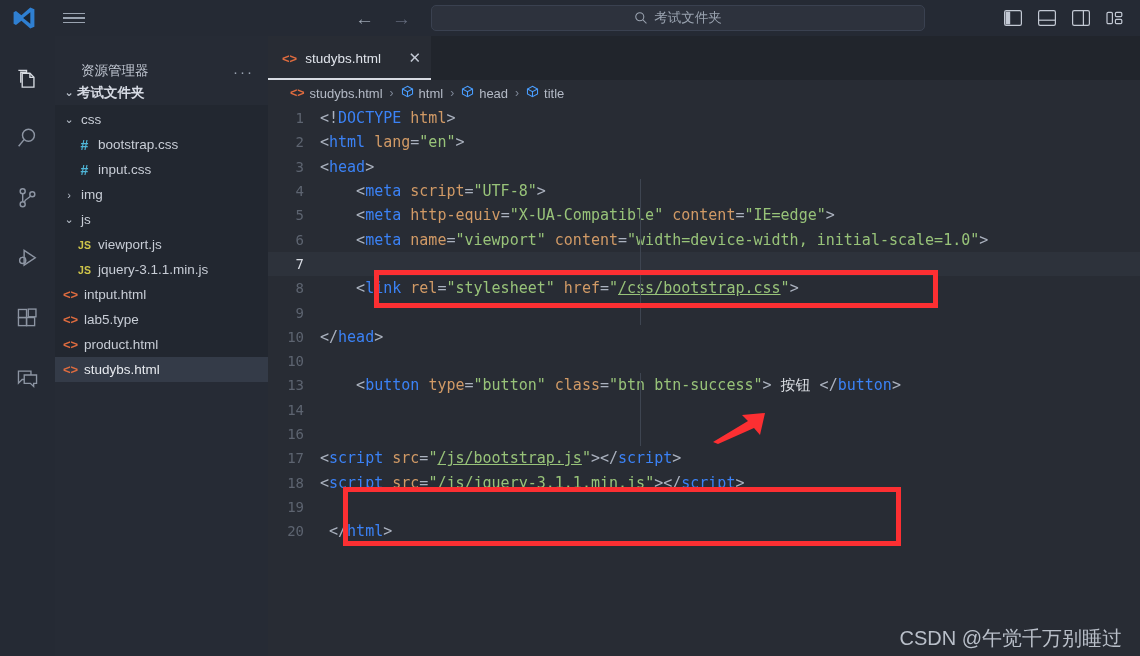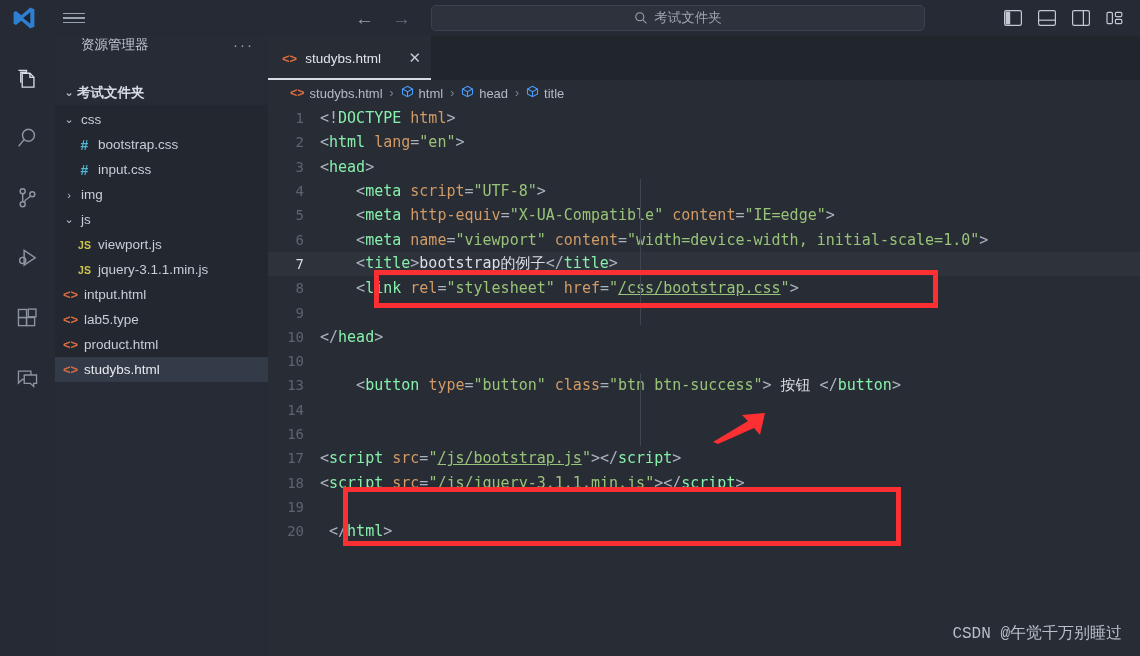--- a/index.html
+++ b/index.html
@@ -91,21 +91,21 @@
 
   
   .sidebar {
     position: absolute;
     left: 55px; top: 36px;
     width: 213px; height: 620px;
     background: #262b35;
   }
   .sidebar-header {
     height: 44px;
-    display: flex; align-items: flex-start;
+    display: flex; align-items: flex-end;
     justify-content: space-between;
     padding: 0 14px 0 26px;
     color: #c3c9d4;
     font-size: 13.5px;
   }
   .sidebar-dots { color: #9aa3b0; font-size: 15px; letter-spacing: 2px; cursor:pointer; }
 
   .folder-root {
     height: 25px;
     display: flex; align-items: center;
@@ -215,21 +215,21 @@
   .lineno.current { color: #d8dce3; }
   .codetext { color: #abb2bf; }
   .ig {
     position: absolute;
     left: 372px;
     width: 1px;
     background: #3e4551;
   }
 
   
-  .t-tag   { color: #86efac; }
+  .t-tag   { color: #3b82f6; }
   .t-attr  { color: #d19a66; }
   .t-str   { color: #98c379; }
   .t-punc  { color: #abb2bf; }
   .t-txt   { color: #dcdfe4; }
   .t-link  { color: #98c379; text-decoration: underline; }
 
   
   .anno-box {
     position: absolute;
     border: 5px solid #fc2f32;
@@ -238,25 +238,24 @@
   }
   .anno-arrow {
     position: absolute;
     z-index: 5;
     pointer-events: none;
   }
 
   
   .watermark {
     position: absolute;
-    right: 18px; bottom: 12px;
+    right: 18px; bottom: 4px;
     color: #b9bfc9;
-    font-size: 16px;
+    font-size: 20px;
     z-index: 6;
-    font-family: Liberation Mono, monospace;
   }
 </style>
 </head>
 <body>
 
 <div id="app">
 
   <div class="titlebar">
     <div class="titlebar-logo">
       <svg width="26" height="26" viewBox="0 0 24 24">
@@ -462,21 +461,21 @@
         </span>
       </div>
 
     <div class="code" id="code-area">
         <div class="code-row"><span class="lineno">1</span><span class="codetext"><span class="t-punc">&lt;!</span><span class="t-tag">DOCTYPE</span><span class="t-punc"> </span><span class="t-attr">html</span><span class="t-punc">&gt;</span></span></div>
         <div class="code-row"><span class="lineno">2</span><span class="codetext"><span class="t-punc">&lt;</span><span class="t-tag">html</span><span class="t-punc"> </span><span class="t-attr">lang</span><span class="t-punc">=</span><span class="t-str">"en"</span><span class="t-punc">&gt;</span></span></div>
         <div class="code-row"><span class="lineno">3</span><span class="codetext"><span class="t-punc">&lt;</span><span class="t-tag">head</span><span class="t-punc">&gt;</span></span></div>
         <div class="code-row"><span class="lineno">4</span><span class="codetext"><span class="t-punc">    &lt;</span><span class="t-tag">meta</span><span class="t-punc"> </span><span class="t-attr">script</span><span class="t-punc">=</span><span class="t-str">"UTF-8"</span><span class="t-punc">&gt;</span></span></div>
         <div class="code-row"><span class="lineno">5</span><span class="codetext"><span class="t-punc">    &lt;</span><span class="t-tag">meta</span><span class="t-punc"> </span><span class="t-attr">http-equiv</span><span class="t-punc">=</span><span class="t-str">"X-UA-Compatible"</span><span class="t-punc"> </span><span class="t-attr">content</span><span class="t-punc">=</span><span class="t-str">"IE=edge"</span><span class="t-punc">&gt;</span></span></div>
         <div class="code-row"><span class="lineno">6</span><span class="codetext"><span class="t-punc">    &lt;</span><span class="t-tag">meta</span><span class="t-punc"> </span><span class="t-attr">name</span><span class="t-punc">=</span><span class="t-str">"viewport"</span><span class="t-punc"> </span><span class="t-attr">content</span><span class="t-punc">=</span><span class="t-str">"width=device-width, initial-scale=1.0"</span><span class="t-punc">&gt;</span></span></div>
-        <div class="code-row active-line"><span class="lineno current">7</span><span class="codetext"><span class="t-punc">    &lt;</span><span class="t-tag">title</span><span class="t-punc">&gt;</span><span class="t-txt">bootstrap的例子</span><span class="t-punc">&lt;/</span><span class="t-tag">title</span><span class="t-punc">&gt;</span></span></div>
+        <div class="code-row active-line"><span class="lineno current">7</span></div>
         <div class="code-row"><span class="lineno">8</span><span class="codetext"><span class="t-punc">    &lt;</span><span class="t-tag">link</span><span class="t-punc"> </span><span class="t-attr">rel</span><span class="t-punc">=</span><span class="t-str">"stylesheet"</span><span class="t-punc"> </span><span class="t-attr">href</span><span class="t-punc">=</span><span class="t-str">"</span><span class="t-link">/css/bootstrap.css</span><span class="t-str">"</span><span class="t-punc">&gt;</span></span></div>
         <div class="code-row"><span class="lineno">9</span><span class="codetext"></span></div>
         <div class="code-row"><span class="lineno">10</span><span class="codetext"><span class="t-punc">&lt;/</span><span class="t-tag">head</span><span class="t-punc">&gt;</span></span></div>
         <div class="code-row"><span class="lineno">10</span><span class="codetext"></span></div>
         <div class="code-row"><span class="lineno">13</span><span class="codetext"><span class="t-punc">    &lt;</span><span class="t-tag">button</span><span class="t-punc"> </span><span class="t-attr">type</span><span class="t-punc">=</span><span class="t-str">"button"</span><span class="t-punc"> </span><span class="t-attr">class</span><span class="t-punc">=</span><span class="t-str">"btn btn-success"</span><span class="t-punc">&gt; </span><span class="t-txt">按钮</span><span class="t-punc"> &lt;/</span><span class="t-tag">button</span><span class="t-punc">&gt;</span></span></div>
         <div class="code-row"><span class="lineno">14</span><span class="codetext"></span></div>
         <div class="code-row"><span class="lineno">16</span><span class="codetext"></span></div>
         <div class="code-row"><span class="lineno">17</span><span class="codetext"><span class="t-punc">&lt;</span><span class="t-tag">script</span><span class="t-punc"> </span><span class="t-attr">src</span><span class="t-punc">=</span><span class="t-str">"</span><span class="t-link">/js/bootstrap.js</span><span class="t-str">"</span><span class="t-punc">&gt;&lt;/</span><span class="t-tag">script</span><span class="t-punc">&gt;</span></span></div>
         <div class="code-row"><span class="lineno">18</span><span class="codetext"><span class="t-punc">&lt;</span><span class="t-tag">script</span><span class="t-punc"> </span><span class="t-attr">src</span><span class="t-punc">=</span><span class="t-str">"</span><span class="t-link">/js/jquery-3.1.1.min.js</span><span class="t-str">"</span><span class="t-punc">&gt;&lt;/</span><span class="t-tag">script</span><span class="t-punc">&gt;</span></span></div>
         <div class="code-row"><span class="lineno">19</span><span class="codetext"></span></div>

